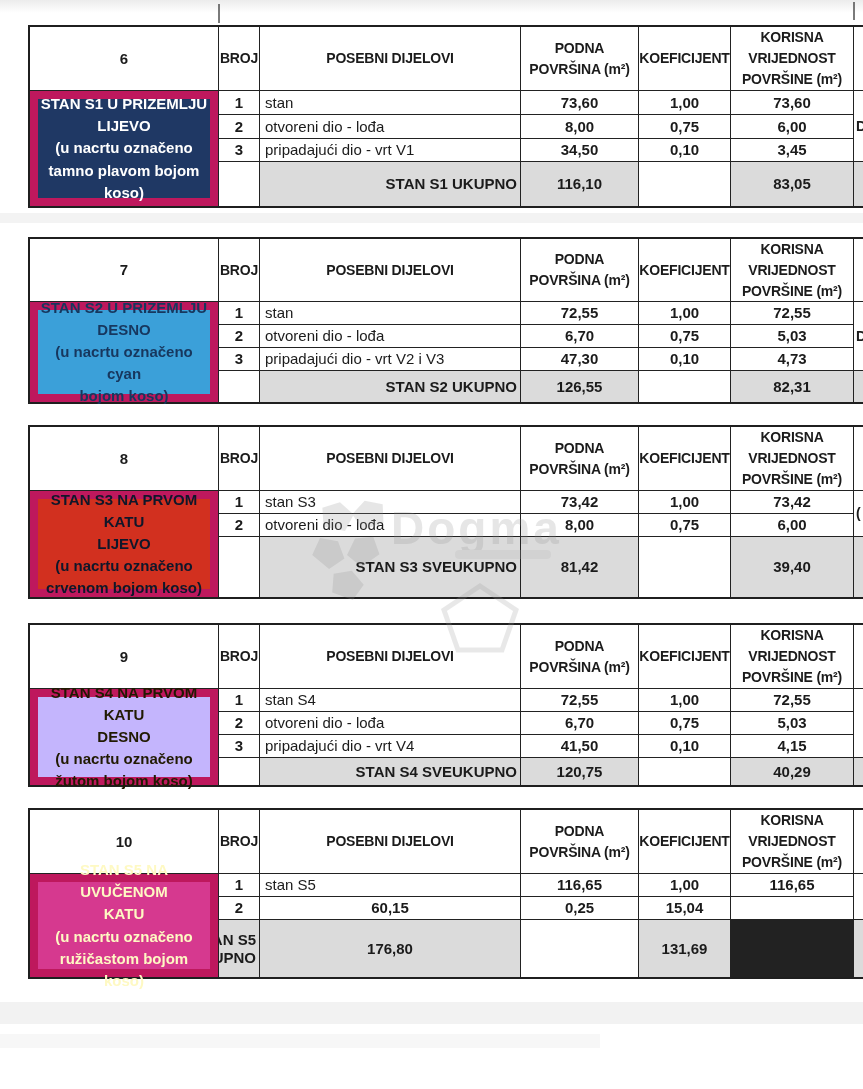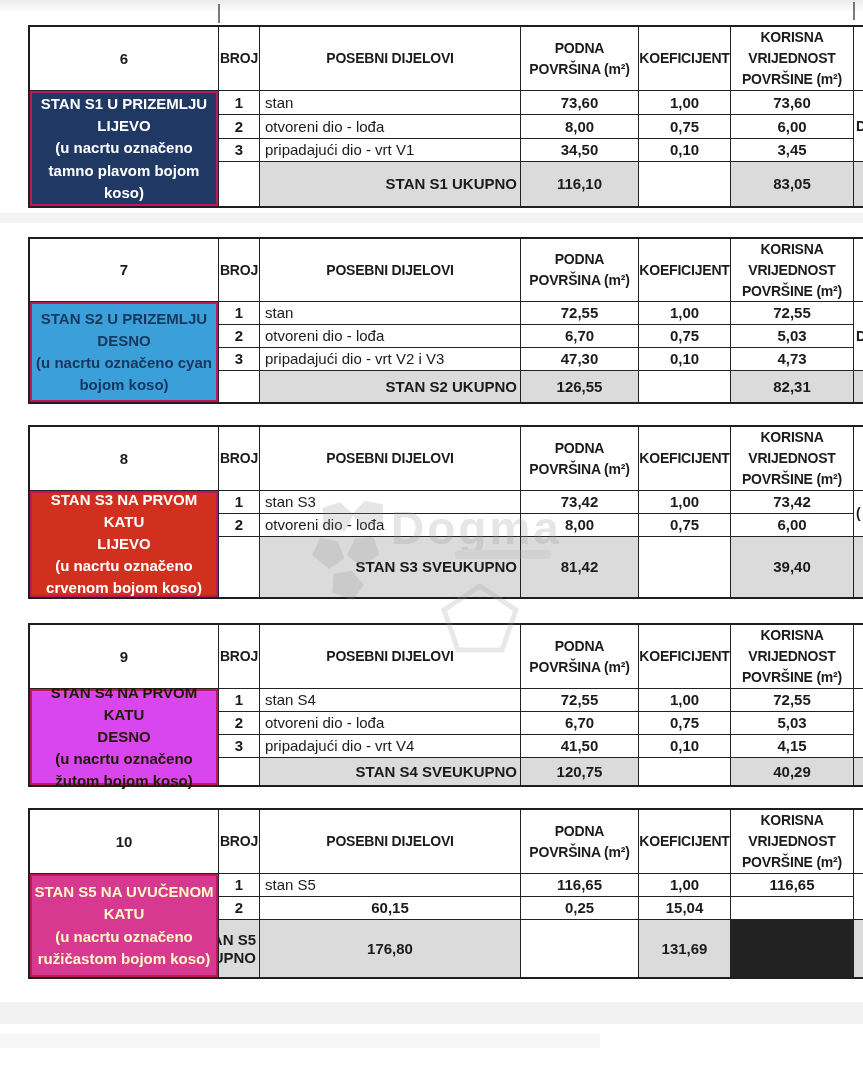--- a/index.html
+++ b/index.html
@@ -32,21 +32,21 @@
   .h{font-weight:700;font-size:14px;text-align:center;line-height:1.5;white-space:pre-line;letter-spacing:-.2px;}
   .b{font-weight:700;}
   .n{font-weight:600;}
   .left{justify-content:flex-start;padding-left:5px;}
   .g{background:#DBDBDB;}
   .tlabel{justify-content:flex-end;text-align:right;padding-right:3px;}
   .lab{
     grid-column:1;grid-row:2/-1;
     display:flex;align-items:center;justify-content:center;
     text-align:center;font-weight:700;font-size:15px;line-height:1.47;
-    white-space:pre-line;border:2px solid #be185d;padding:0 2px;
+    white-space:pre-line;border:8px solid #be185d;padding:0 2px;
   }
   .edgeb{grid-column:7;justify-content:flex-start;padding-left:2px;font-weight:600;font-size:14px;}
   .r3{grid-row:2/span 3;}
   .r2{grid-row:2/span 2;}
   .edget{grid-column:7;grid-row:-2/-1;}
 
   .wm{position:absolute;left:295px;top:478px;width:265px;height:200px;opacity:.22;pointer-events:none;z-index:5;}
   .wm text{font-family:"Liberation Sans", sans-serif;}
 </style>
 </head>
@@ -150,21 +150,21 @@
   <div class="c b">8</div>
   <div class="c h">BROJ</div>
   <div class="c h">POSEBNI DIJELOVI</div>
   <div class="c h">PODNA
 POVRŠINA (m²)</div>
   <div class="c h">KOEFICIJENT</div>
   <div class="c h">KORISNA
 VRIJEDNOST
 POVRŠINE (m²)</div>
   <div class="c"></div>
-  <div class="lab" style="background: rgb(210, 48, 31); color: #ffffff;">STAN S3 NA PRVOM KATU
+  <div class="lab" style="background: rgb(210, 48, 31); color: #0f172a;">STAN S3 NA PRVOM KATU
 LIJEVO
 (u nacrtu označeno
 crvenom bojom koso)</div>
   <div class="c edgeb r2">(</div>
 
   <div class="c n">1</div>
   <div class="c left">stan S3</div>
   <div class="c n">73,42</div>
   <div class="c n">1,00</div>
   <div class="c n">73,42</div>
@@ -187,21 +187,21 @@
   <div class="c b">9</div>
   <div class="c h">BROJ</div>
   <div class="c h">POSEBNI DIJELOVI</div>
   <div class="c h">PODNA
 POVRŠINA (m²)</div>
   <div class="c h">KOEFICIJENT</div>
   <div class="c h">KORISNA
 VRIJEDNOST
 POVRŠINE (m²)</div>
   <div class="c"></div>
-  <div class="lab" style="background: #d946ef; color: rgb(33, 26, 2);">STAN S4 NA PRVOM KATU
+  <div class="lab" style="background: #c4b5fd; color: rgb(33, 26, 2);">STAN S4 NA PRVOM KATU
 DESNO
 (u nacrtu označeno
 žutom bojom koso)</div>
   <div class="c edgeb r3"></div>
 
   <div class="c n">1</div>
   <div class="c left">stan S4</div>
   <div class="c n">72,55</div>
   <div class="c n">1,00</div>
   <div class="c n">72,55</div>

